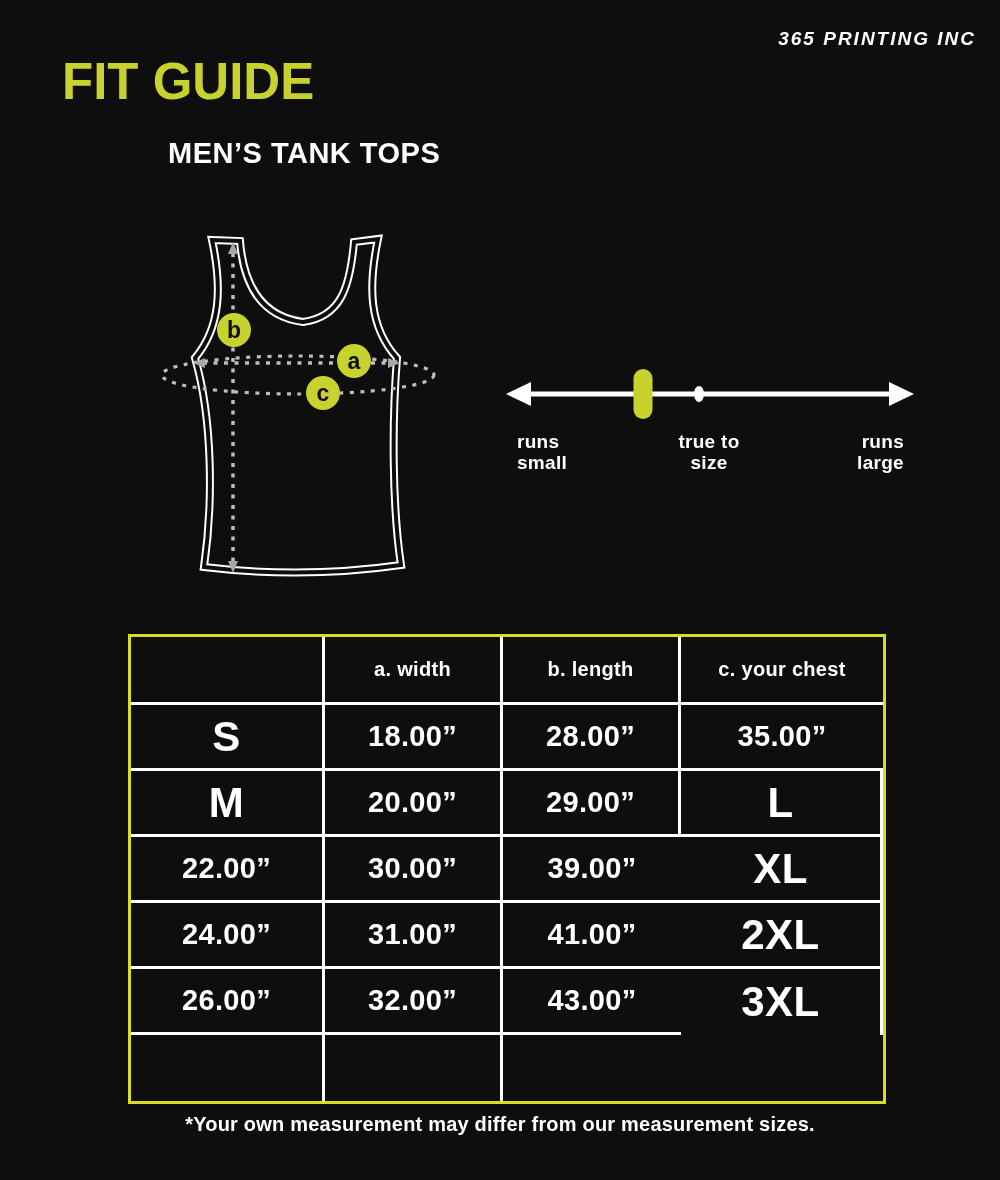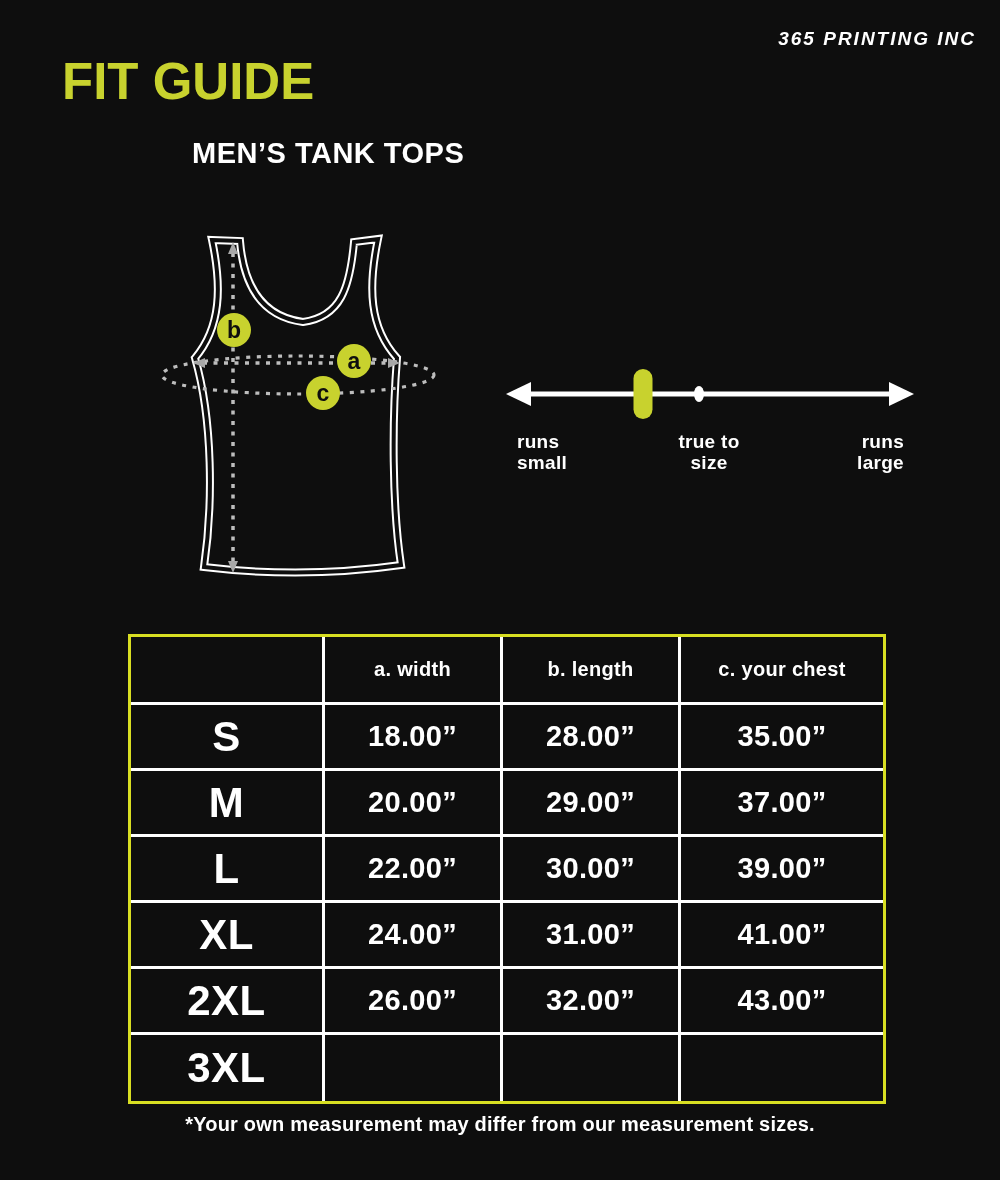--- a/index.html
+++ b/index.html
@@ -29,21 +29,21 @@
     font-style:italic;
   }
   .title{
     position:absolute;left:62px;top:56px;
     font-size:51px;letter-spacing:0px;line-height:1;
     color:var(--accent);white-space:nowrap;
   }
   .subtitle{
     position:absolute;left:168px;top:139px;
     font-size:29px;letter-spacing:0.5px;line-height:1;
-    color:var(--white);white-space:nowrap;margin-left:24px;
+    color:var(--white);white-space:nowrap;
   }
   .tank-svg{position:absolute;left:140px;top:215px;}
   .scale-svg{position:absolute;left:500px;top:350px;}
   .scale-label{
     position:absolute;
     font-size:19px;line-height:1.12;letter-spacing:0.3px;
     color:var(--white);
   }
   .scale-label.left{left:517px;top:431px;text-align:left;width:90px;}
   .scale-label.center{left:650px;top:431px;text-align:center;width:118px;}
@@ -151,21 +151,20 @@
     <div class="cell head last-col">c. your chest</div>
 
     <div class="cell size">S</div>
     <div class="cell val">18.00”</div>
     <div class="cell val">28.00”</div>
     <div class="cell val last-col">35.00”</div>
 
     <div class="cell size">M</div>
     <div class="cell val">20.00”</div>
     <div class="cell val">29.00”</div>
-    <div class="cell val last-col">37.00”</div>
 
     <div class="cell size">L</div>
     <div class="cell val">22.00”</div>
     <div class="cell val">30.00”</div>
     <div class="cell val last-col">39.00”</div>
 
     <div class="cell size">XL</div>
     <div class="cell val">24.00”</div>
     <div class="cell val">31.00”</div>
     <div class="cell val last-col">41.00”</div>

